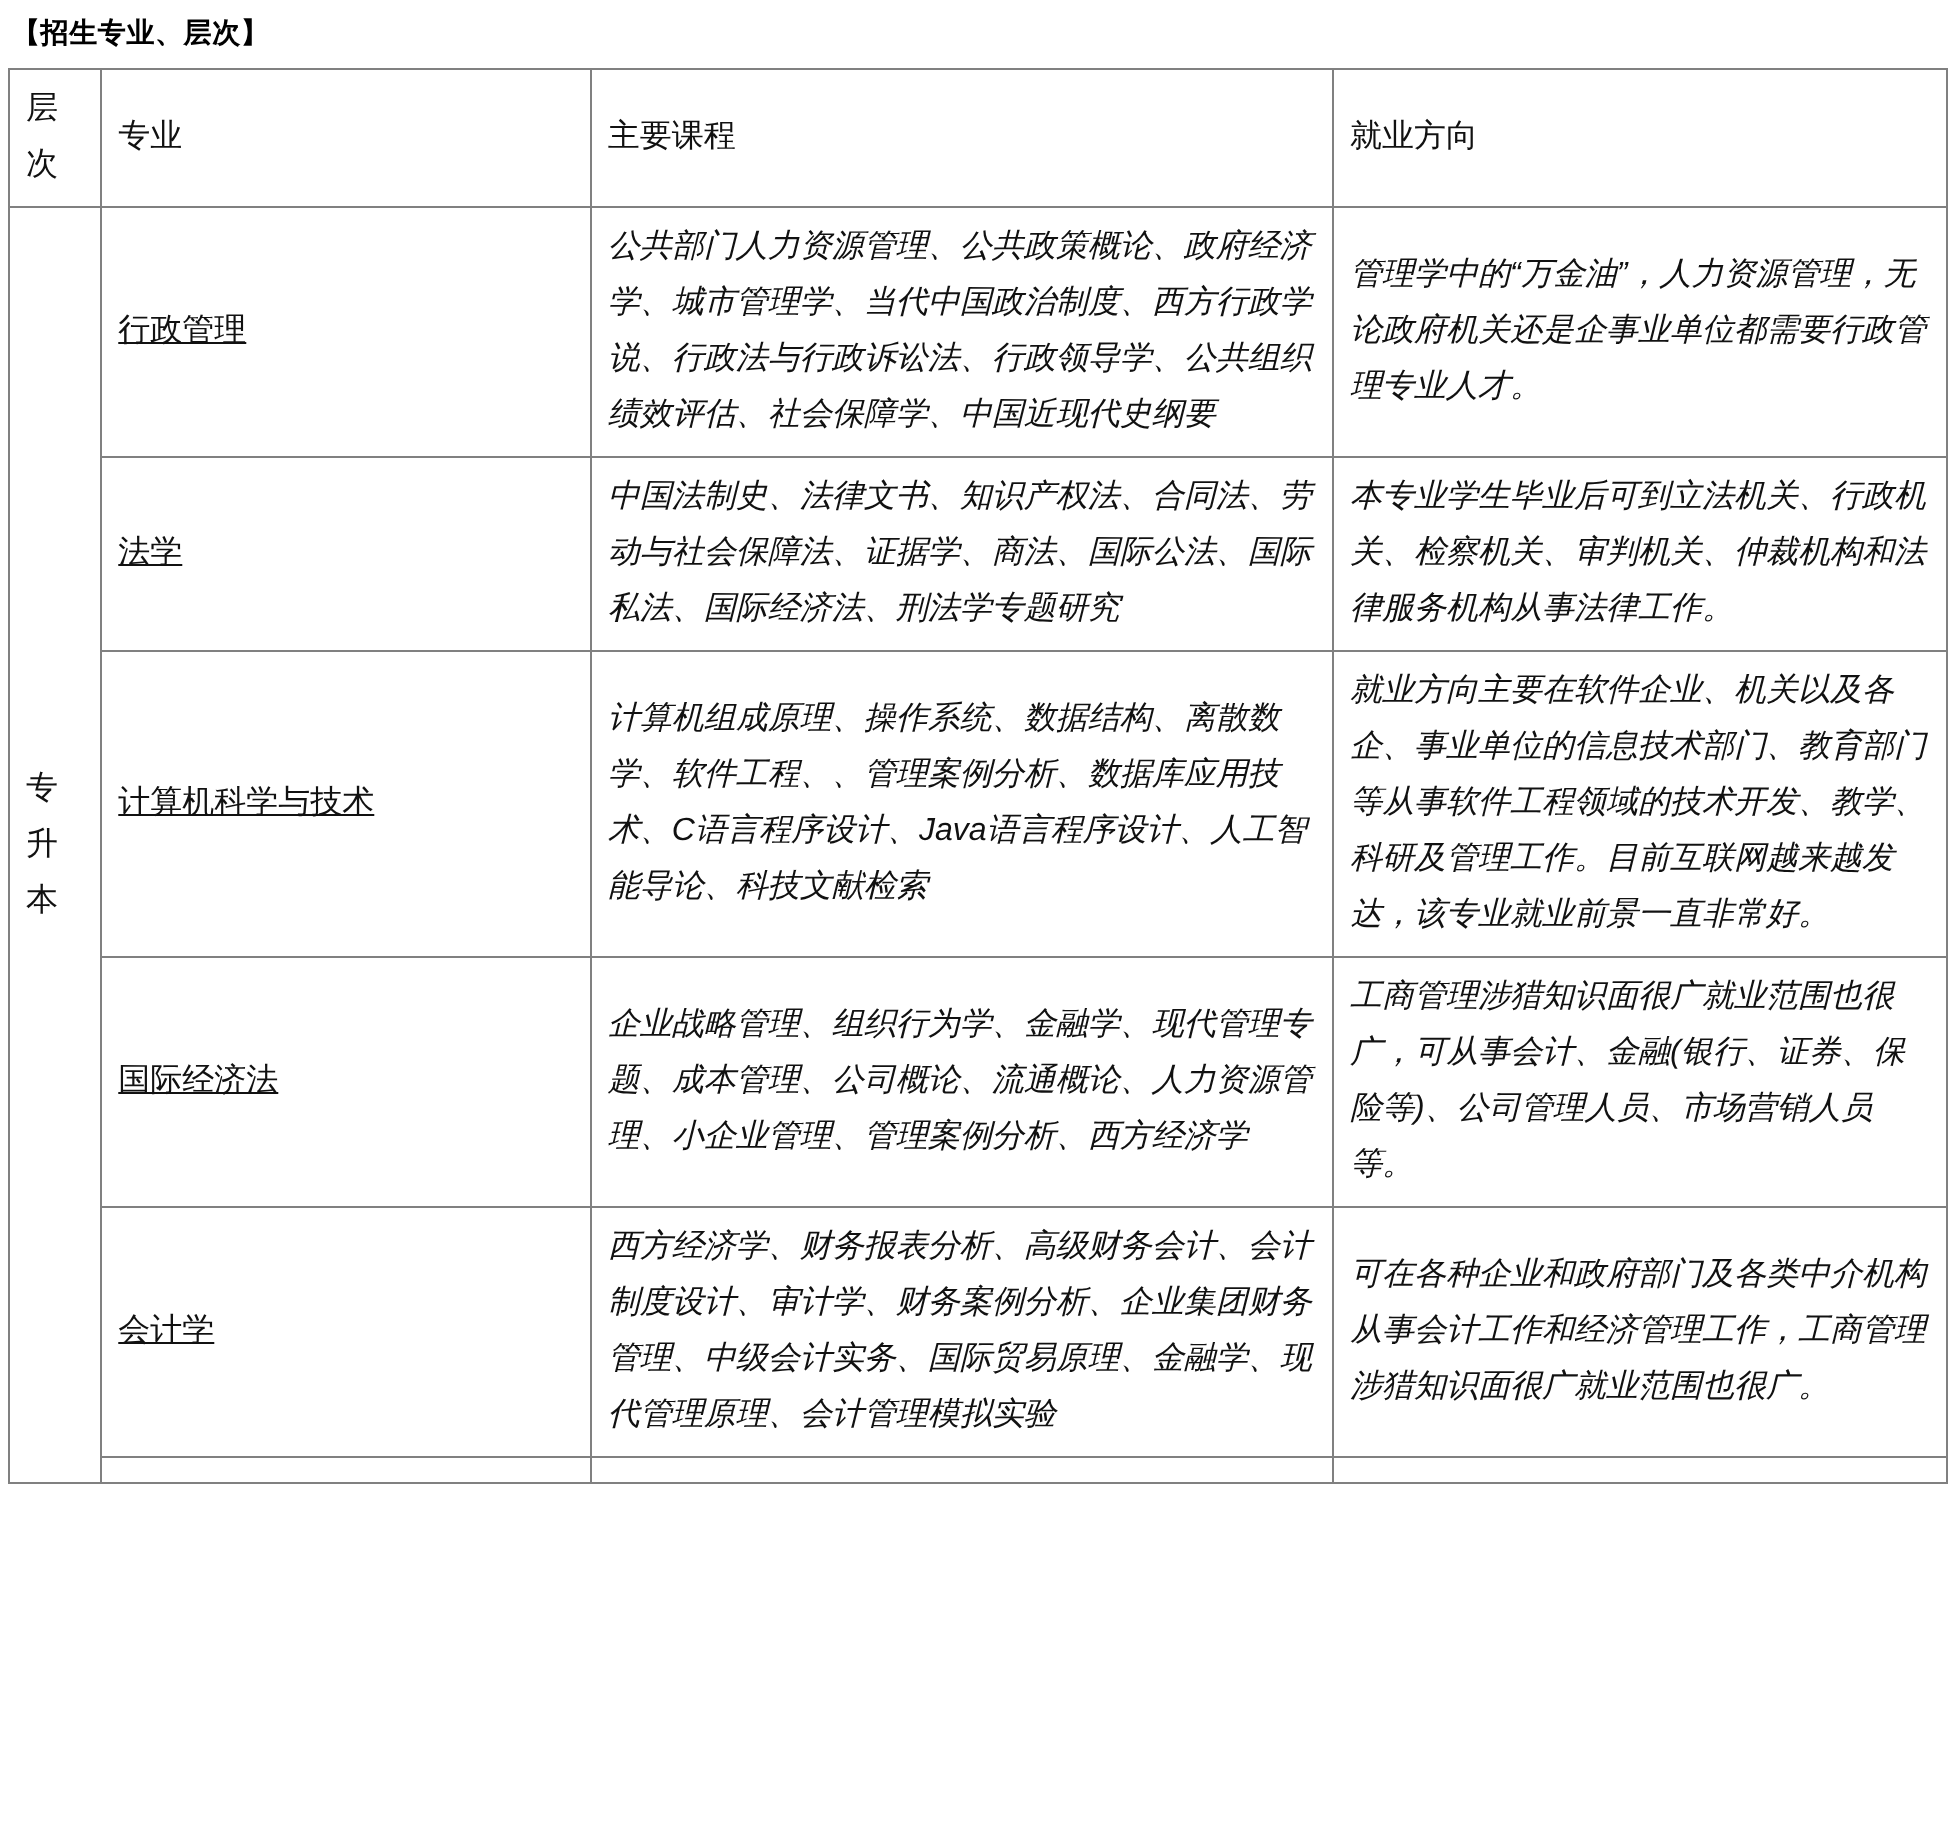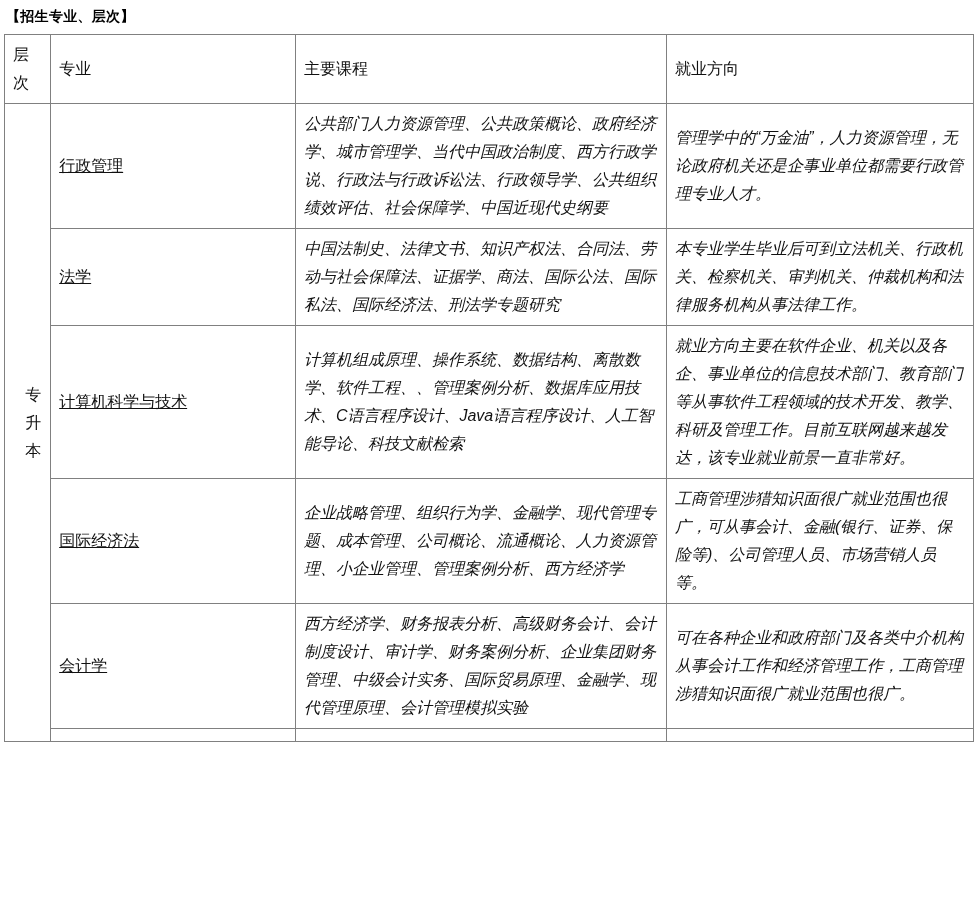--- a/index.html
+++ b/index.html
@@ -59,21 +59,21 @@
   td.level-cell {
     text-align: center;
     vertical-align: middle;
     padding: 4px 2px;
     line-height: 30px;
     letter-spacing: 1px;
   }
   td.level-cell .vert {
     display: block;
     width: 100%;
-    text-align: right;
+    text-align: left;
   }
   td.major-cell {
     vertical-align: middle;
     text-decoration: underline;
   }
   td.courses-cell, td.career-cell {
     vertical-align: middle;
     line-height: 31px;
     font-style: italic;
   }

